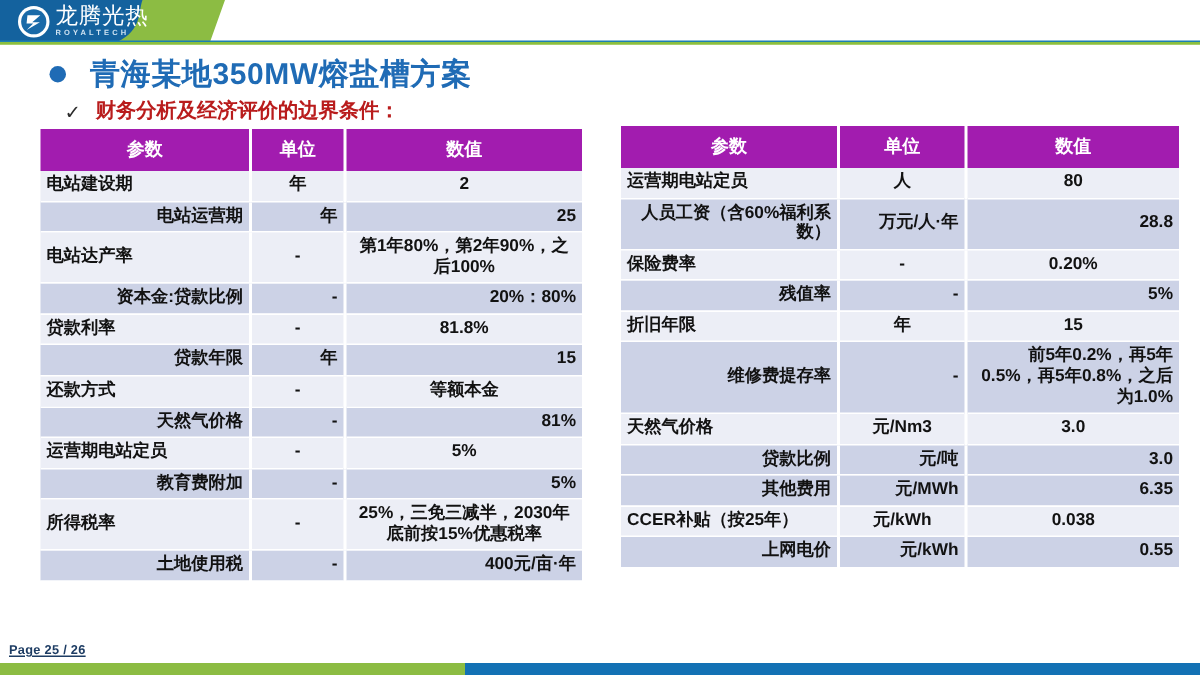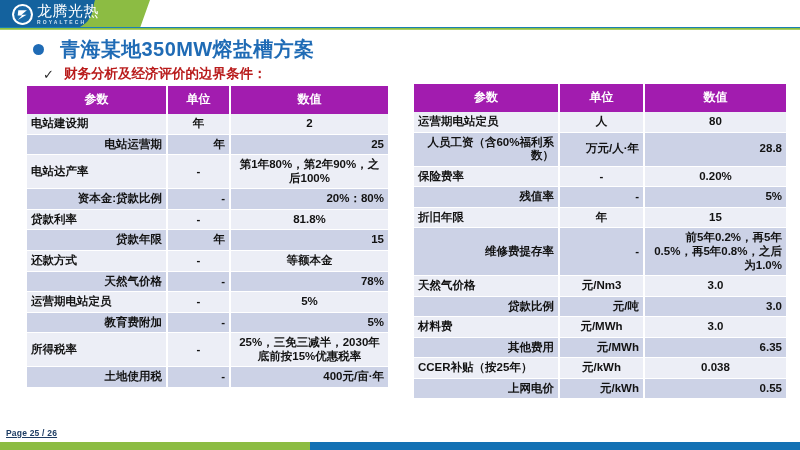--- a/index.html
+++ b/index.html
@@ -273,21 +273,21 @@
         <td class="c-value">15</td>
       </tr>
       <tr class="odd">
         <td class="c-param">还款方式</td>
         <td class="c-unit">-</td>
         <td class="c-value">等额本金</td>
       </tr>
       <tr class="even">
         <td class="c-param">天然气价格</td>
         <td class="c-unit">-</td>
-        <td class="c-value">78%</td>
+        <td class="c-value">81%</td>
       </tr>
       <tr class="odd">
         <td class="c-param">运营期电站定员</td>
         <td class="c-unit">-</td>
         <td class="c-value">5%</td>
       </tr>
       <tr class="even">
         <td class="c-param">教育费附加</td>
         <td class="c-unit">-</td>
         <td class="c-value">5%</td>
@@ -352,25 +352,20 @@
       <tr class="odd">
         <td class="c-param">天然气价格</td>
         <td class="c-unit">元/Nm3</td>
         <td class="c-value">3.0</td>
       </tr>
       <tr class="even">
         <td class="c-param">贷款比例</td>
         <td class="c-unit">元/吨</td>
         <td class="c-value">3.0</td>
       </tr>
-      <tr class="odd">
-        <td class="c-param">材料费</td>
-        <td class="c-unit">元/MWh</td>
-        <td class="c-value">3.0</td>
-      </tr>
       <tr class="even">
         <td class="c-param">其他费用</td>
         <td class="c-unit">元/MWh</td>
         <td class="c-value">6.35</td>
       </tr>
       <tr class="odd">
         <td class="c-param">CCER补贴（按25年）</td>
         <td class="c-unit">元/kWh</td>
         <td class="c-value">0.038</td>
       </tr>

